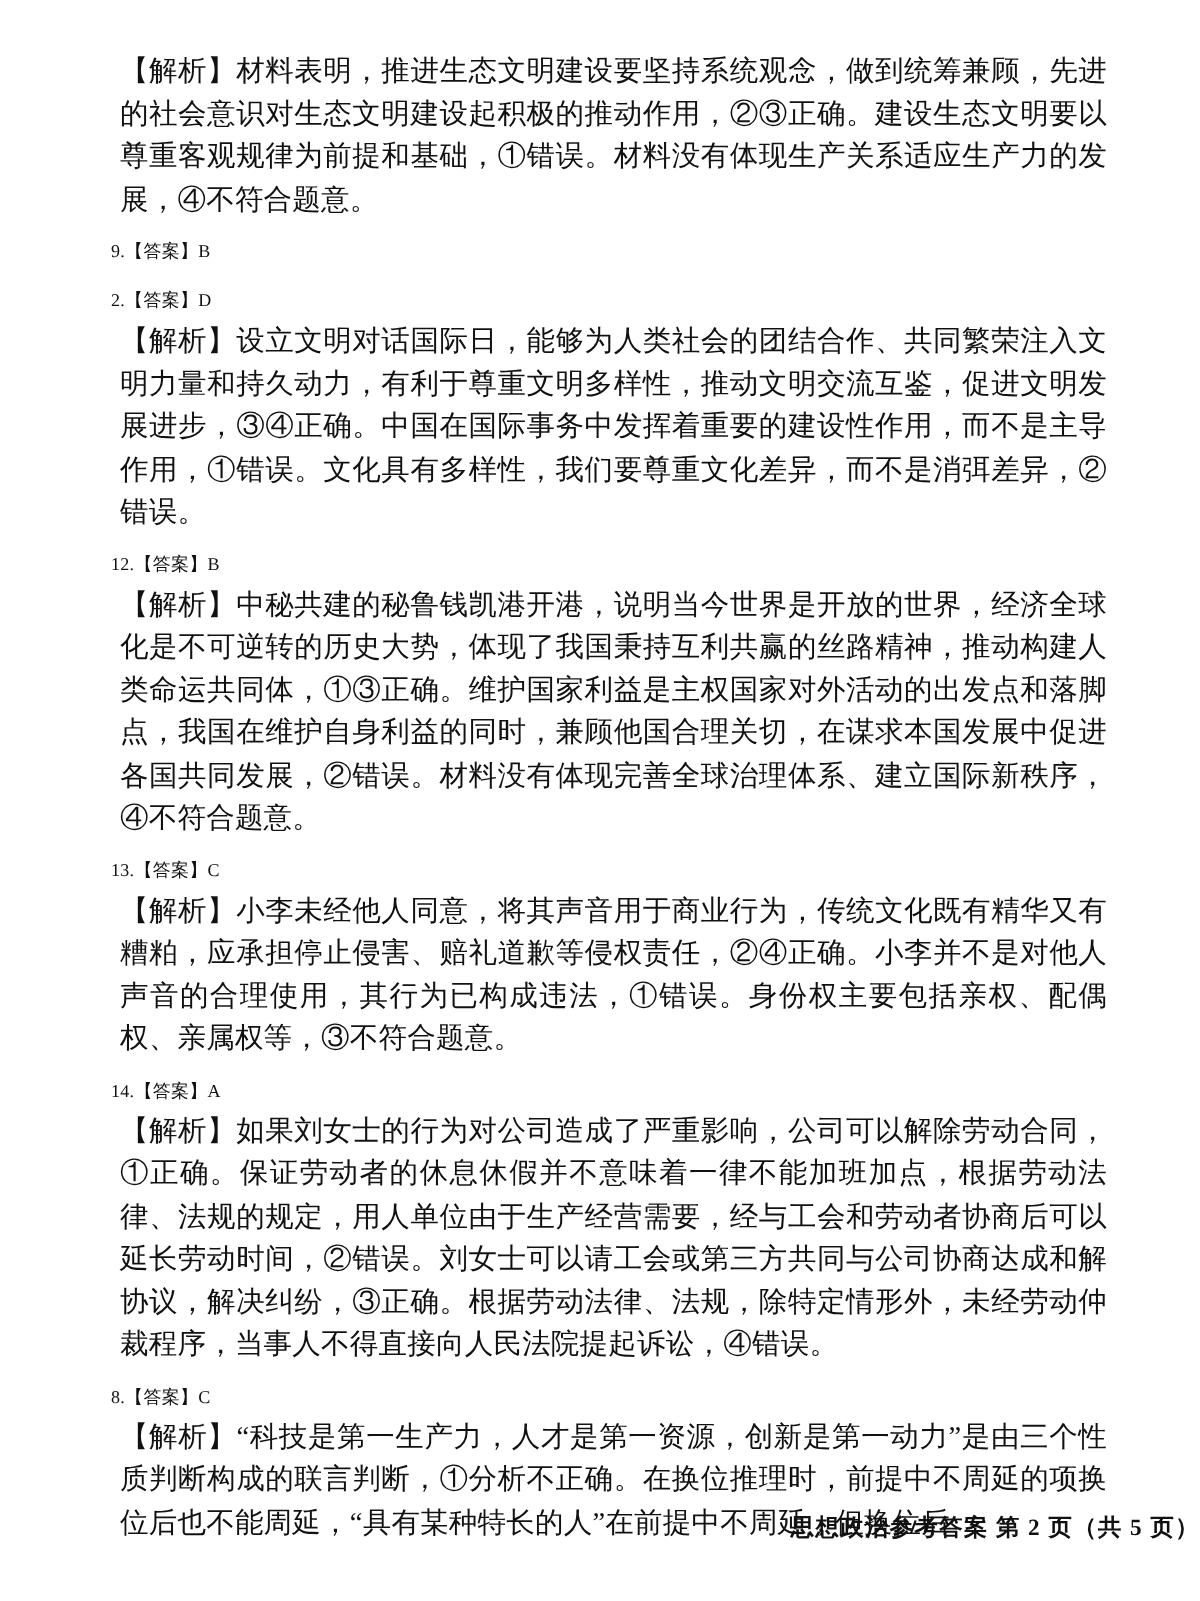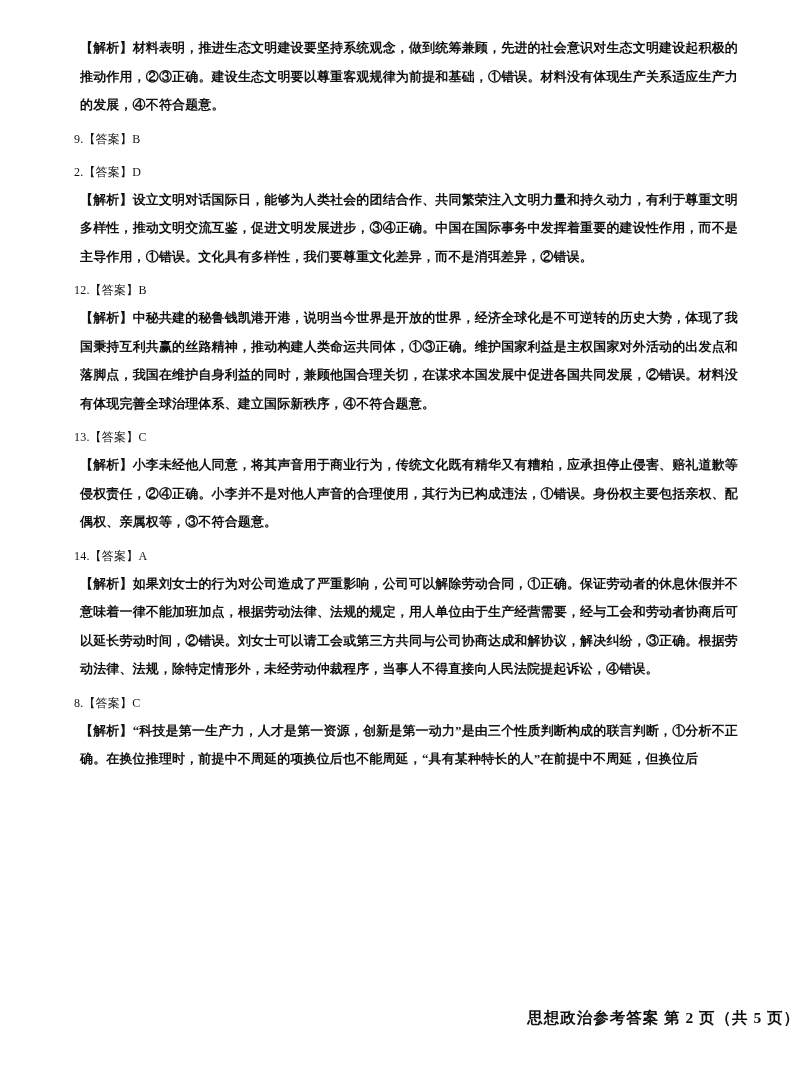--- a/index.html
+++ b/index.html
@@ -26,28 +26,27 @@
     margin-bottom: 5px;
   }
   .ans-line {
     font-size: 12px;
     line-height: 28px;
     letter-spacing: 0.2px;
     padding-left: 12px;
     white-space: nowrap;
   }
   .exp {
-    font-size: 13px;
+    font-size: 19px;
     line-height: 28.5px;
     text-align: justify;
     text-justify: inter-ideograph;
     letter-spacing: 0.15px;
     padding-left: 18px;
     text-indent: 0;
-    font-weight: bold;
   }
   .exp.first {
     padding-left: 18px;
   }
   .footer {
     position: absolute;
     left: 0;
     right: 0;
     bottom: 38px;
     text-align: right;

